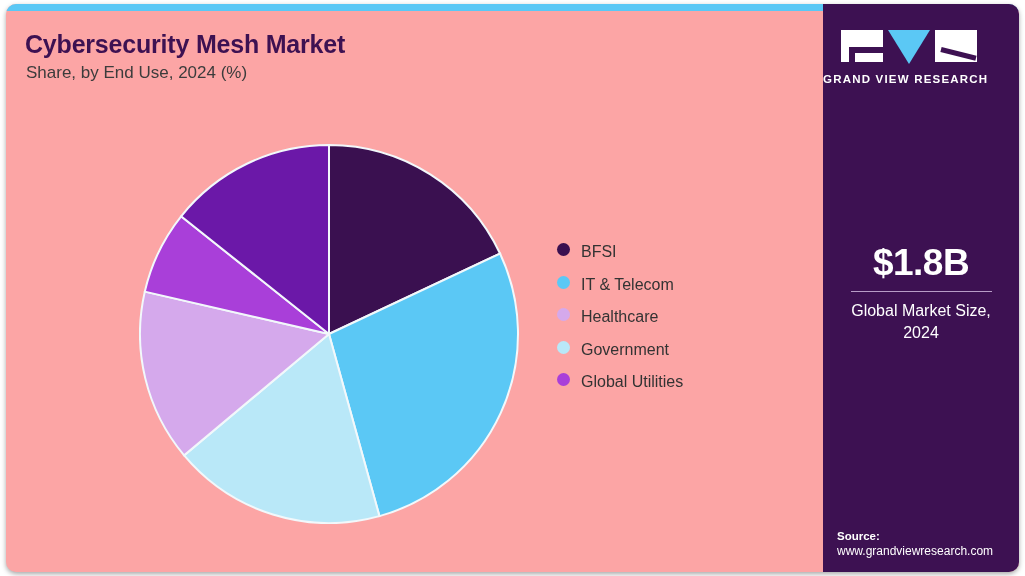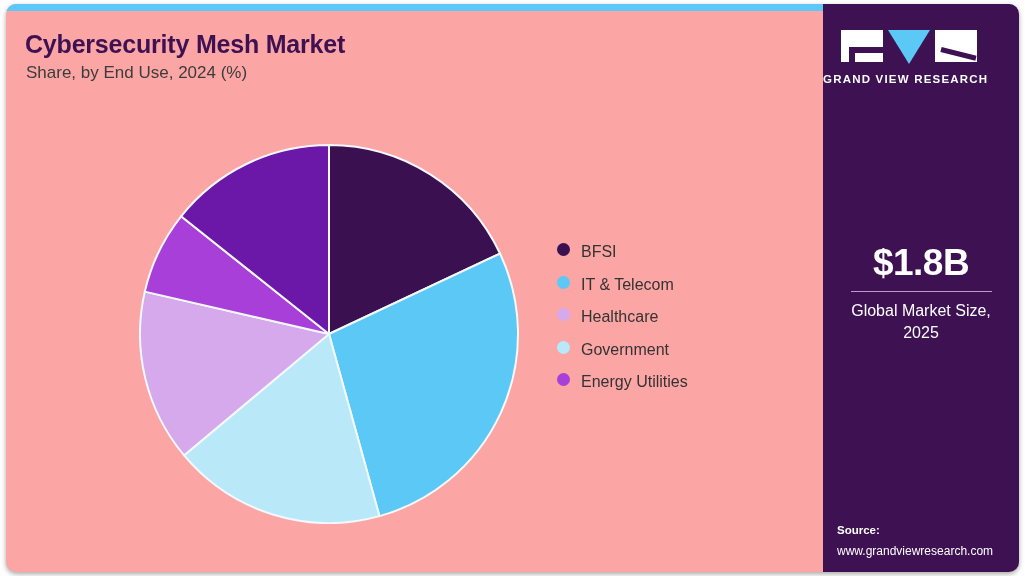--- a/index.html
+++ b/index.html
@@ -188,21 +188,21 @@
   #source-block {
     position: absolute;
     left: 14px;
     bottom: 14px;
     width: 182px;
   }
   #source-label {
     font-size: 11.5px;
     font-weight: bold;
     color: #ffffff;
-    margin-bottom: 8px;
+    margin-bottom: 2px;
   }
   #source-url {
     font-size: 12px;
     color: #ffffff;
     white-space: nowrap;
   }
 </style>
 </head>
 <body>
 
@@ -240,21 +240,21 @@
         <div class="legend-item">
           <span class="legend-swatch" style="background: rgb(213, 169, 236);"></span>
           <span class="legend-label">Healthcare</span>
         </div>
         <div class="legend-item">
           <span class="legend-swatch" style="background: rgb(185, 232, 248);"></span>
           <span class="legend-label">Government</span>
         </div>
         <div class="legend-item">
           <span class="legend-swatch" style="background: rgb(169, 63, 217);"></span>
-          <span class="legend-label">Energy Utilities</span>
+          <span class="legend-label">Global Utilities</span>
         </div>
       </div>
 
   </div>
 
   <div id="side-panel">
 
     <div id="logo-block">
       <div id="logo-marks">
         <div class="logo-letter">
@@ -265,21 +265,21 @@
         <div class="logo-letter">
           <div class="logo-r-notch"></div>
         </div>
       </div>
       <div id="logo-text">GRAND VIEW RESEARCH</div>
     </div>
 
     <div id="stat-block">
       <div id="stat-value">$1.8B</div>
       <div id="stat-divider"></div>
-      <div id="stat-caption">Global Market Size, 2025</div>
+      <div id="stat-caption">Global Market Size, 2024</div>
     </div>
 
     <div id="source-block">
       <div id="source-label">Source:</div>
       <div id="source-url">www.grandviewresearch.com</div>
     </div>
 
   </div>
 
 </div>

